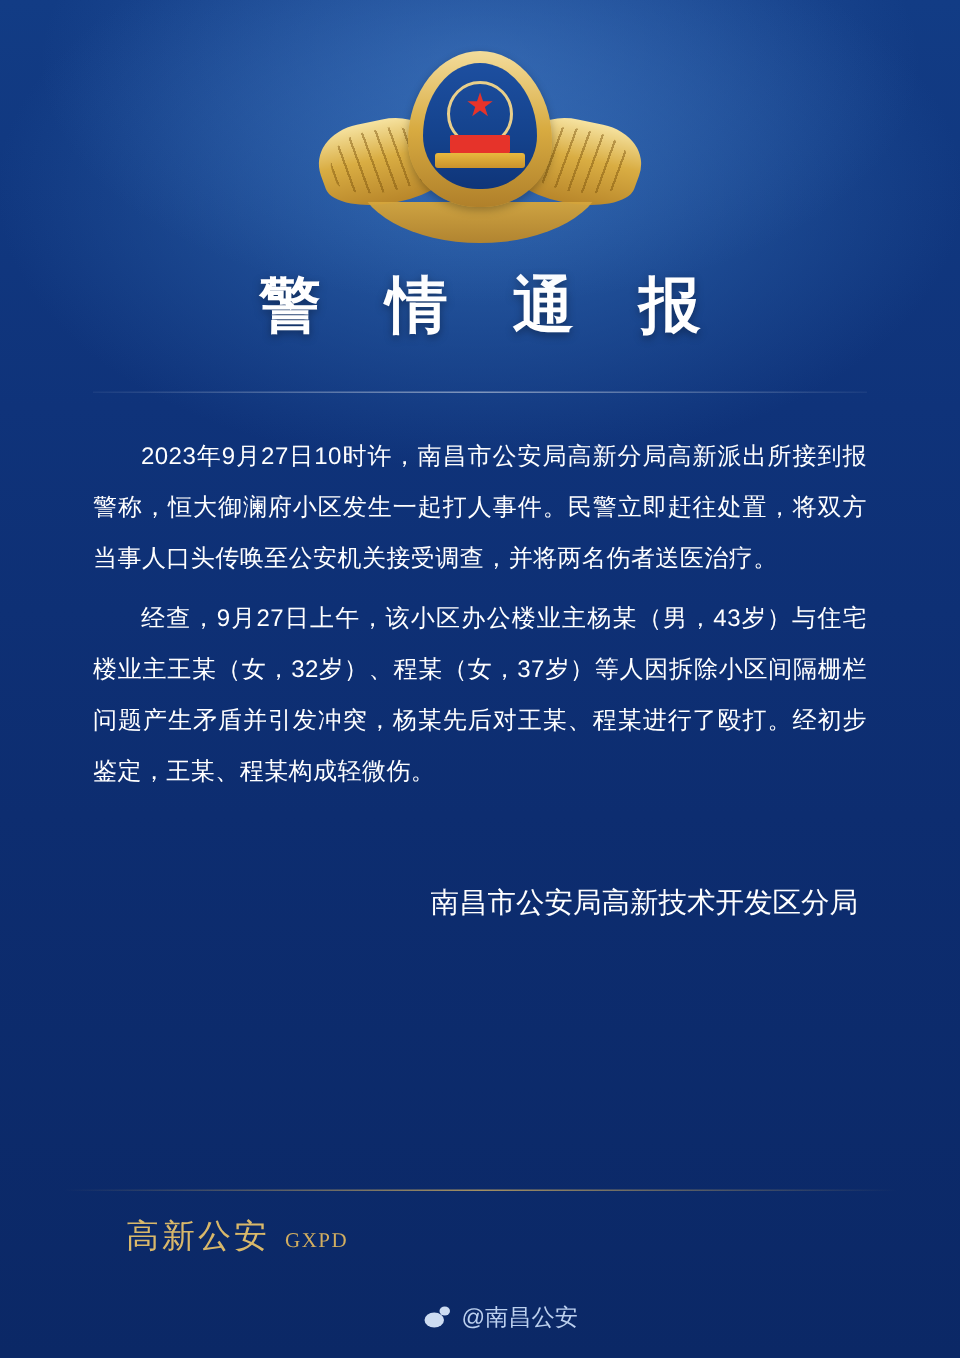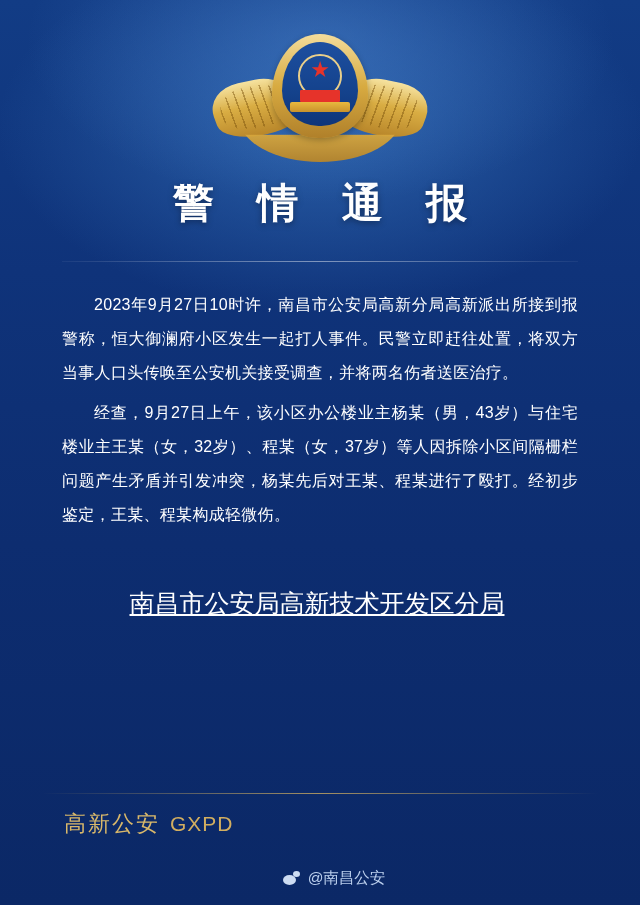--- a/index.html
+++ b/index.html
@@ -164,59 +164,58 @@
   }
   .body p {
     margin: 0 0 6px 0;
     text-indent: 2em;
   }
 
   
   .sign {
     width: 516px;
     margin: 54px auto 0 auto;
-    text-align: center;
+    text-align: right;
     color: #ffffff;
-    font-size: 25px;
+    font-size: 19px;
     line-height: 34px;
-    text-decoration: underline;
   }
   .sign .org { padding-right: 6px; }
   .sign .date { padding-right: 40px; }
 
   
   .footer {
     position: absolute;
     left: 0; right: 0;
     bottom: 0;
     height: 120px;
   }
   .footer-rule {
     position: absolute;
     left: 42px; right: 42px; top: 8px;
     height: 1px;
     background: linear-gradient(90deg, rgba(214,178,96,0.0), rgba(214,178,96,0.75), rgba(214,178,96,0.0));
   }
   .brand {
     position: absolute;
-    left: 64px;
+    left: 84px;
     top: 24px;
     color: #d9b86a;
     font-size: 22px;
     letter-spacing: 2px;
     display: flex;
     align-items: baseline;
     gap: 10px;
     text-align: right;
   }
   .brand .en {
-    font-size: 21px;
+    font-size: 14px;
     letter-spacing: 1px;
     color: #d2ae60;
-    font-family: Liberation Sans, sans-serif;
+    font-family: Liberation Serif, serif;
   }
   .weibo {
     position: absolute;
     left: 0; right: 0;
     bottom: 16px;
     display: flex;
     align-items: center;
     justify-content: center;
     gap: 7px;
     color: #bcd0ee;

